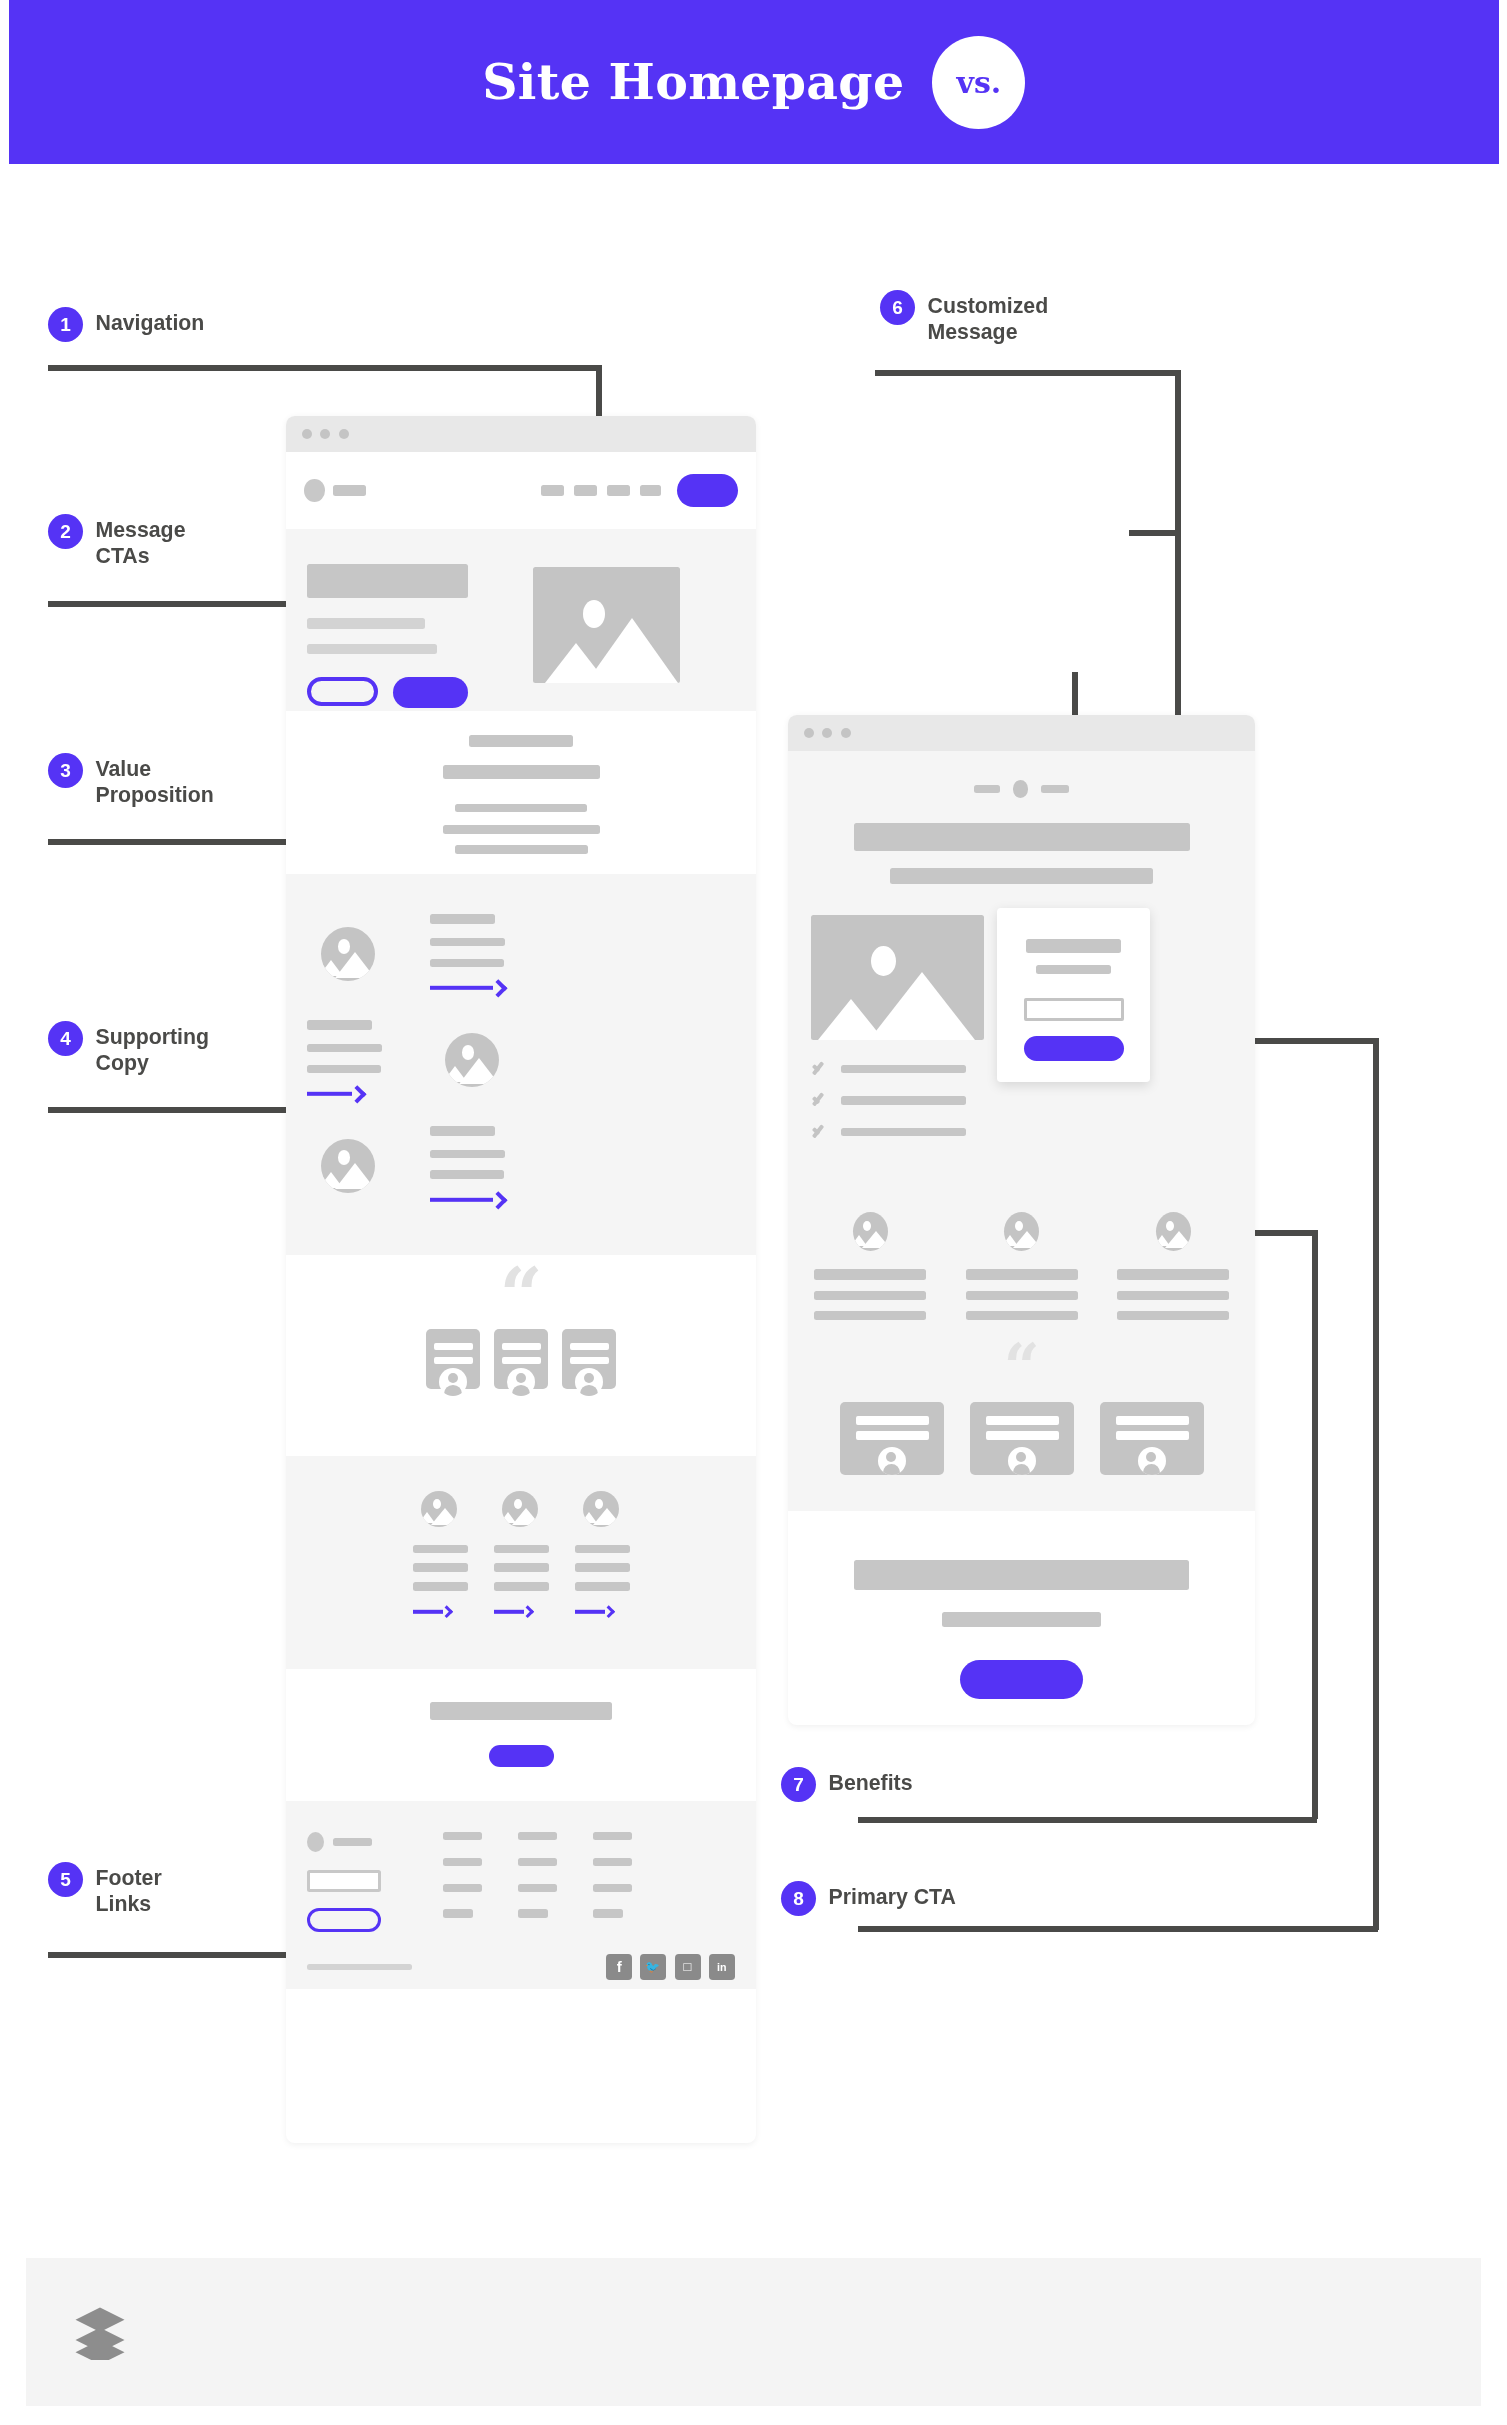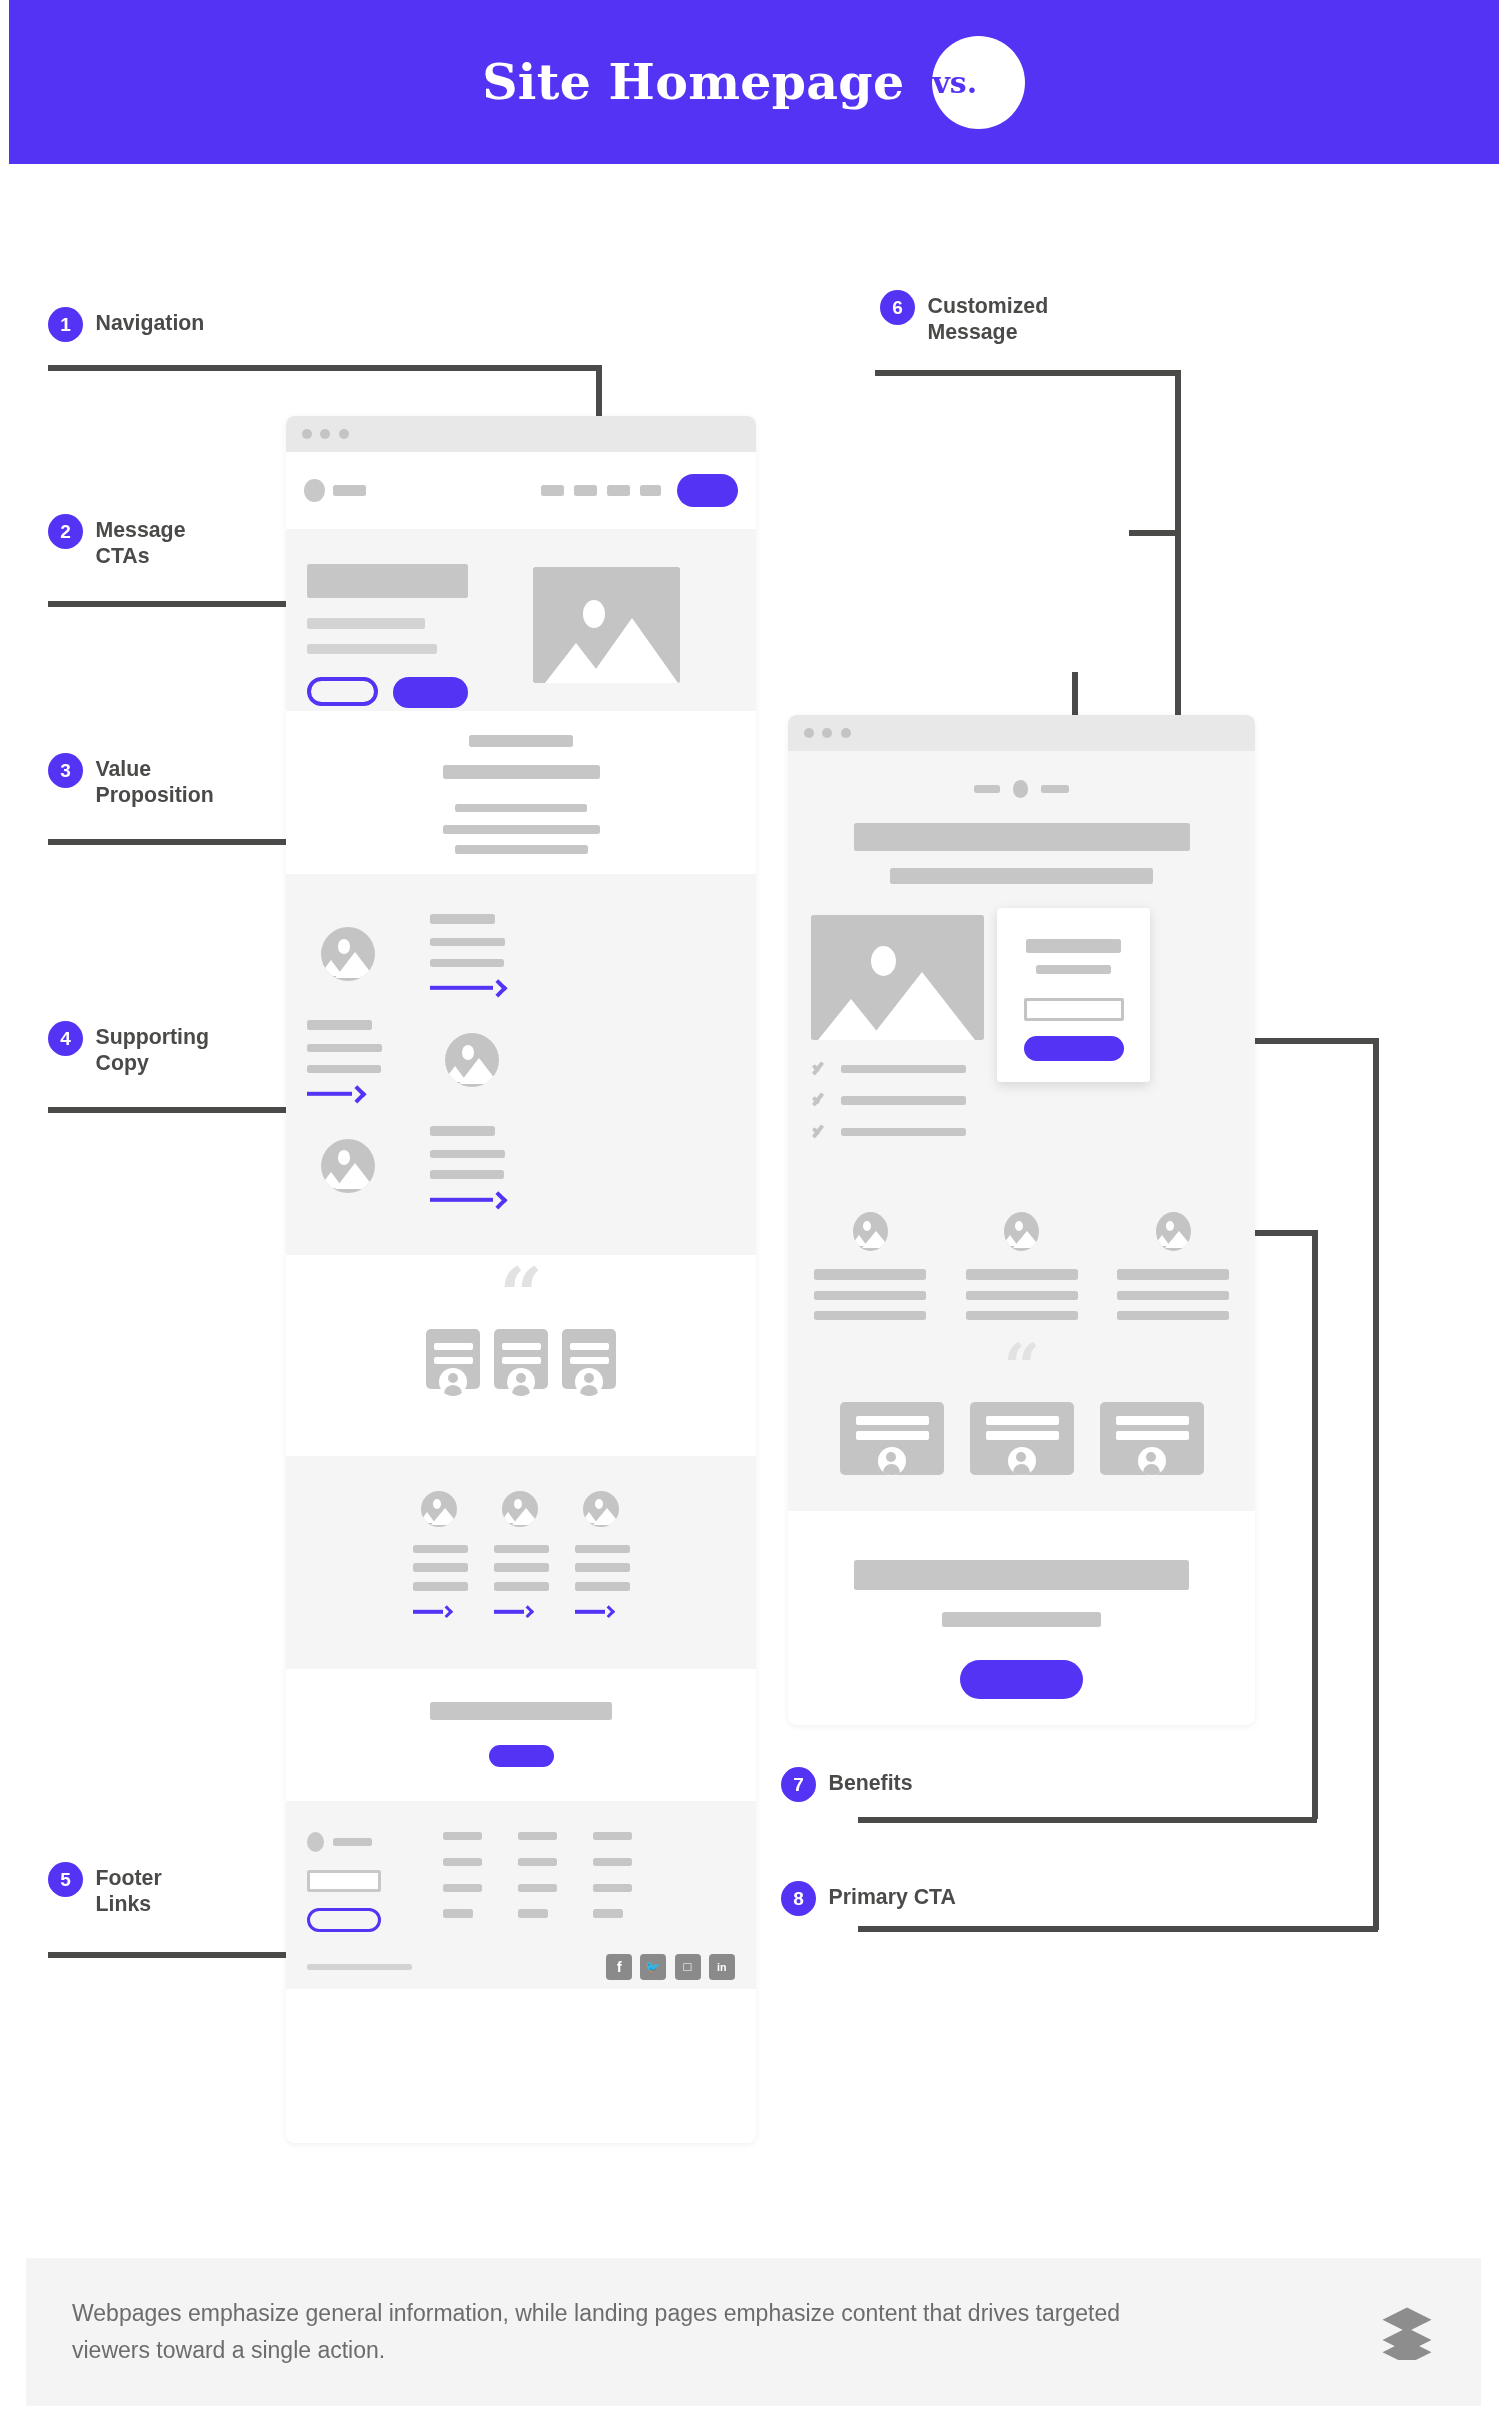--- a/index.html
+++ b/index.html
@@ -32,21 +32,21 @@
     font-size: 49px;
     font-weight: 700;
     color: #ffffff;
     letter-spacing: 0.3px;
     white-space: nowrap;
   }
   .vs-circle {
     width: 93px; height: 93px;
     border-radius: 50%;
     background: #ffffff;
-    display: flex; align-items: center; justify-content: flex-start;
+    display: flex; align-items: center; justify-content: center;
     flex: 0 0 auto;
   }
   .vs-circle span {
     font-family: "DejaVu Serif", serif;
     font-size: 30px; font-weight: 700;
     color: #5533f5;
   }
 
   
   .callout { position: absolute; display: flex; align-items: flex-start; gap: 12.5px; }
@@ -572,21 +572,20 @@
     </div>
 
     <div style="background:#ffffff; display:flex; flex-direction:column; align-items:center; padding-top:49px; height:188px;">
       <div class="bar" style="width:335px;height:34px;"></div>
       <div class="bar" style="width:159px;height:16.3px;margin-top:22.6px;"></div>
       <div class="pill" style="width:123px;height:44px;margin-top:33px;"></div>
     </div>
   </div>
 
   <div class="caption">
-    <div class="caption-text">Webpages emphasize general information, while landing pages emphasize content that drives targeted viewers toward a single action.</div>
     <svg class="layers-icon" viewBox="0 0 64 64" aria-hidden="true">
       <path d="M32 4 L60 18 L32 32 L4 18 Z" fill="#8d8d8d"></path>
       <path d="M32 27 L60 41 L32 55 L4 41 Z" fill="#8d8d8d"></path>
       <path d="M32 41 L60 55 L32 69 L4 55 Z" fill="#8d8d8d"></path>
     </svg>
   </div>
 
 </div>
 
 

